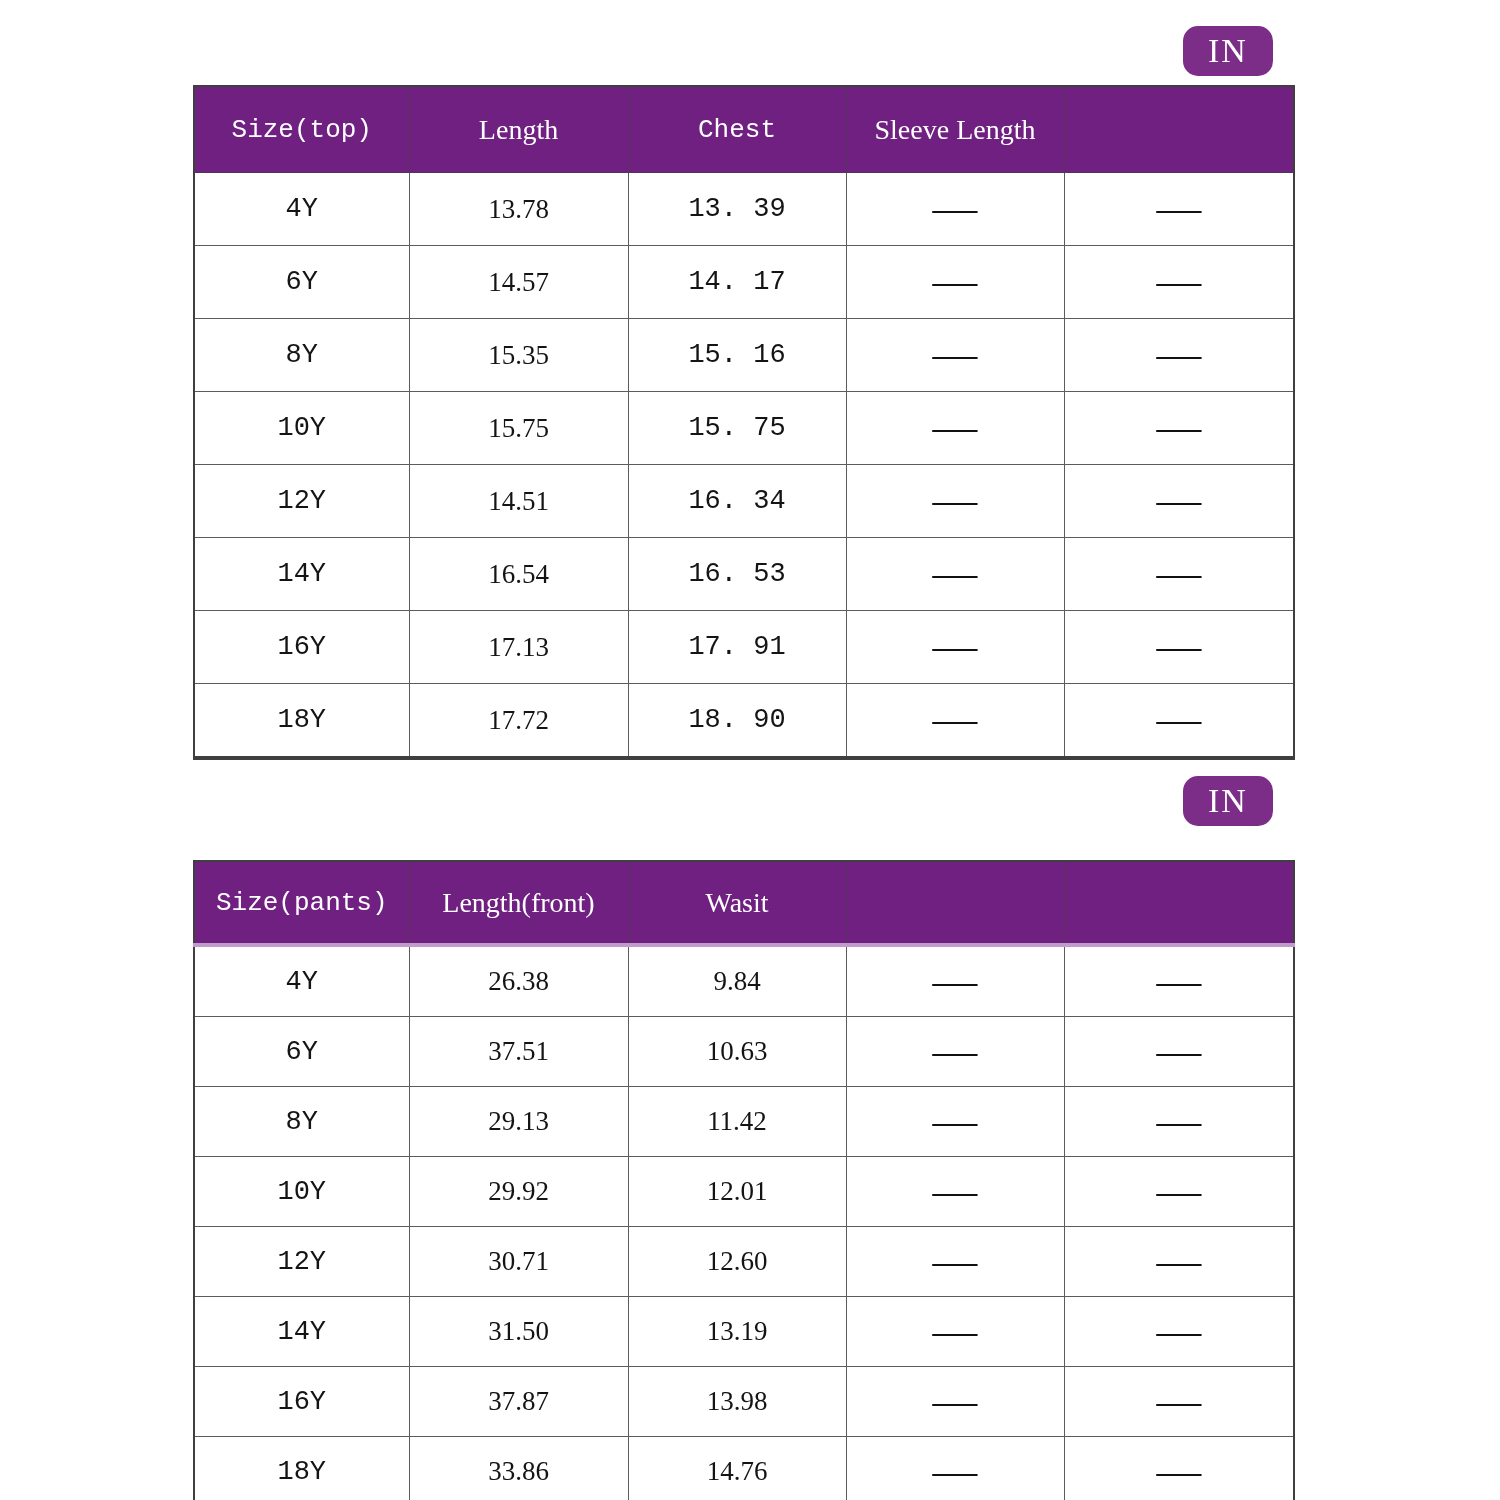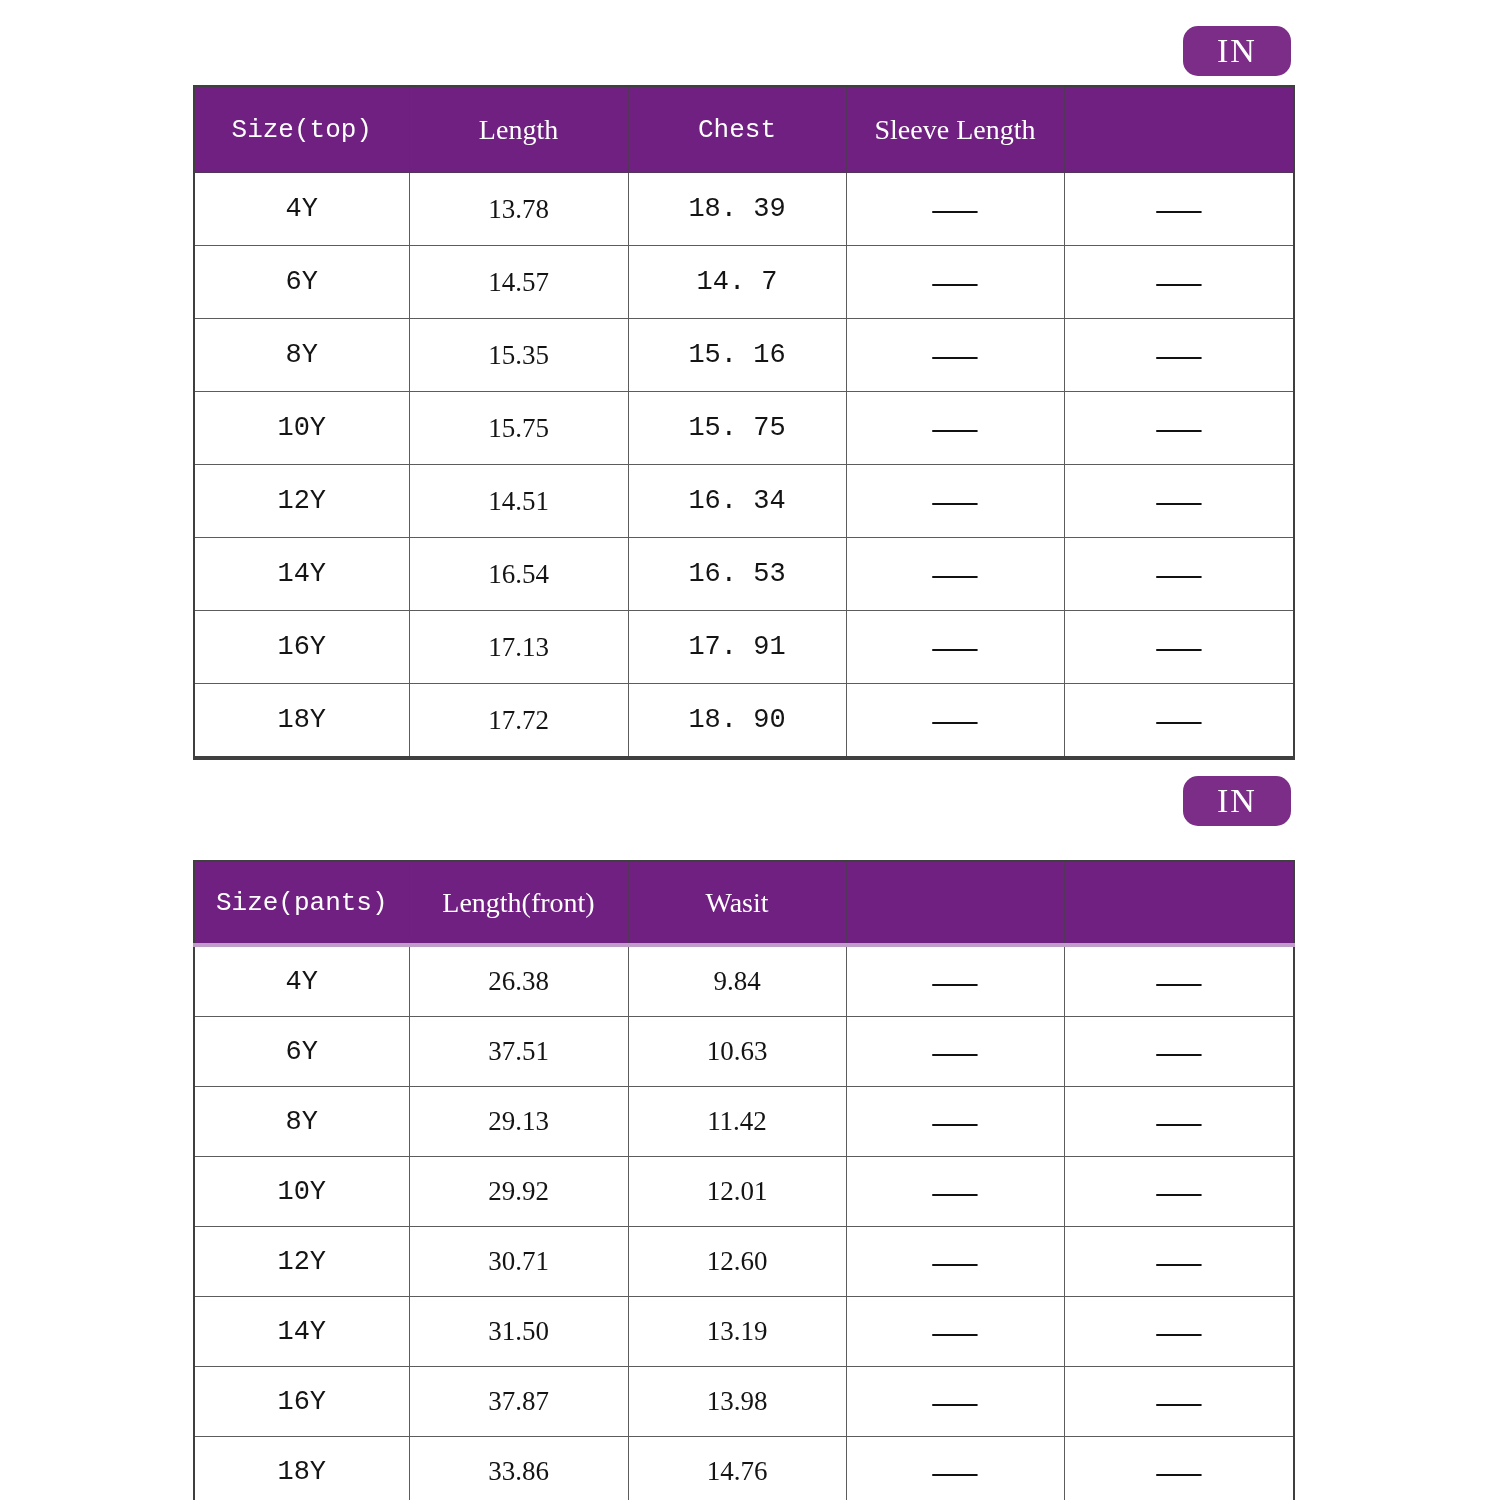--- a/index.html
+++ b/index.html
@@ -1,21 +1,21 @@
 <!DOCTYPE html>
 <html style="--header_purple: #6f2081; --badge_purple: #7b2d87; --border_dark: #3f3f3f; --header_divider: #bf9cc9; --text_dark: #141414;"><head>
 <meta charset="utf-8">
 <style>
   html,body{margin:0;padding:0;background:#ffffff;}
   .page{
     position:relative;width:1500px;height:1500px;background:#ffffff;
     font-family:"Liberation Serif", serif;overflow:hidden;
   }
   .unit-badge{
-    position:absolute;left:1183px;width:108px;height:50px;
+    position:absolute;left:1183px;width:90px;height:50px;
     background:var(--badge_purple,#7b2d87);
     border-radius:15px;color:#ffffff;
     display:flex;align-items:center;justify-content:center;
     font-size:34px;letter-spacing:2px;
     font-family:"Liberation Serif", serif;
   }
   .badge-top{top:26px;}
   .badge-bottom{top:776px;}
   table.size-table{
     position:absolute;left:193px;width:1100px;
@@ -72,28 +72,28 @@
         <th>Length</th>
         <th class="mono">Chest</th>
         <th>Sleeve Length</th>
         <th></th>
       </tr>
     </thead>
     <tbody>
       <tr>
         <td class="mono">4Y</td>
         <td>13.78</td>
-        <td class="mono">18. 39</td>
+        <td class="mono">13. 39</td>
         <td><span class="dash">—</span></td>
         <td><span class="dash">—</span></td>
       </tr>
       <tr>
         <td class="mono">6Y</td>
         <td>14.57</td>
-        <td class="mono">14. 7</td>
+        <td class="mono">14. 17</td>
         <td><span class="dash">—</span></td>
         <td><span class="dash">—</span></td>
       </tr>
       <tr>
         <td class="mono">8Y</td>
         <td>15.35</td>
         <td class="mono">15. 16</td>
         <td><span class="dash">—</span></td>
         <td><span class="dash">—</span></td>
       </tr>

